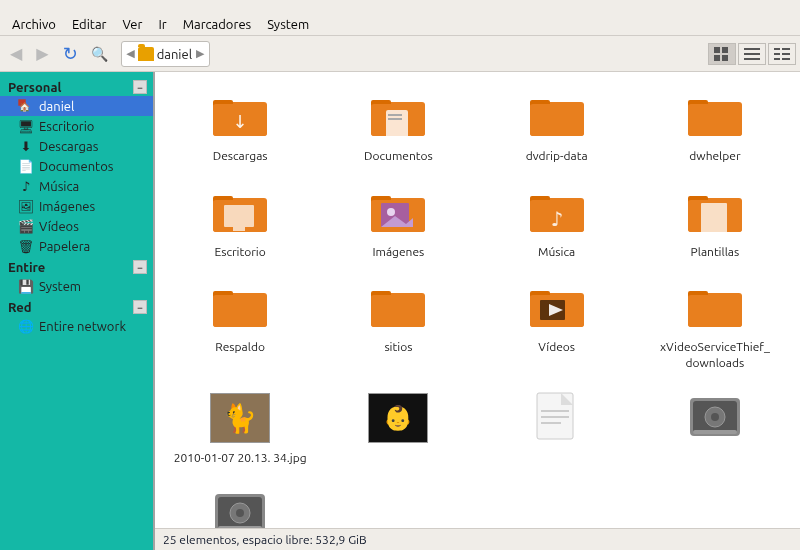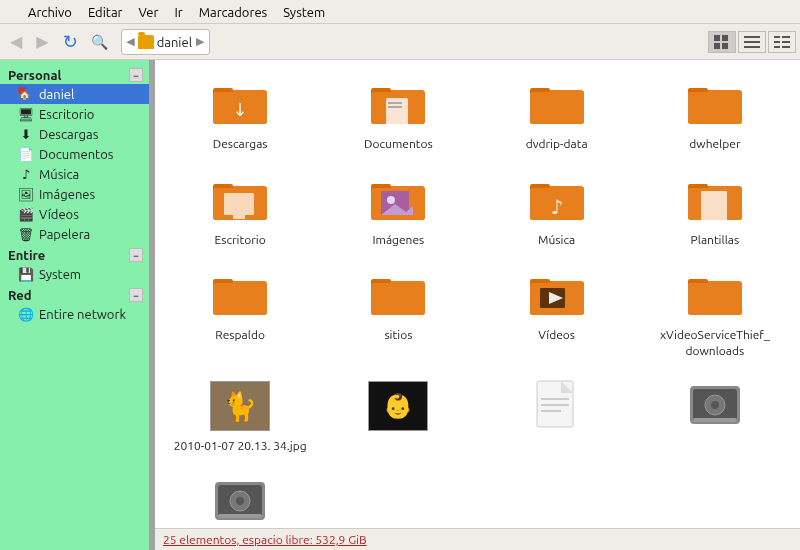--- a/index.html
+++ b/index.html
@@ -1,53 +1,53 @@
 <!DOCTYPE html>
 <html><head>
   <meta charset="utf-8">
   <style>
     * { margin: 0; padding: 0; box-sizing: border-box; }
     body { font-family: 'Ubuntu', 'DejaVu Sans', sans-serif; font-size: 13px; background: #f0ede8; width: 800px; height: 550px; overflow: hidden; display: flex; flex-direction: column; }
 
     
-    .menubar { background: #f0ede8; border-bottom: 1px solid #d0ccc7; display: flex; align-items: center; padding: 2px 20px; height: 24px; }
+    .menubar { background: #f0ede8; border-bottom: 1px solid #d0ccc7; display: flex; align-items: center; padding: 2px 4px; height: 24px; margin-top: 12px; }
     .menubar-item { padding: 2px 8px; cursor: pointer; font-size: 13px; }
 
     
     .toolbar { background: #f0ede8; border-bottom: 1px solid #d0ccc7; display: flex; align-items: center; padding: 2px 4px; height: 36px; gap: 2px; }
     .toolbar-btn { background: none; border: none; cursor: pointer; padding: 4px 6px; border-radius: 3px; font-size: 16px; color: #555; display: flex; align-items: center; justify-content: center; }
     .toolbar-btn.disabled { color: #bbb; cursor: default; }
     .search-btn { font-size: 14px; }
     .location-bar { display: flex; align-items: center; background: #fff; border: 1px solid #c0bdb8; border-radius: 3px; padding: 1px 4px; margin-left: 4px; height: 26px; }
     .location-folder-icon { width: 16px; height: 14px; background: #e8a000; border-radius: 2px 2px 0 0; display: inline-block; margin-right: 3px; position: relative; }
     .location-folder-icon::before { content: ''; position: absolute; top: -3px; left: 0; width: 7px; height: 3px; background: #e8a000; border-radius: 2px 2px 0 0; }
     .view-btns { margin-left: auto; display: flex; gap: 2px; }
     .view-btn { background: none; border: 1px solid #c0bdb8; cursor: pointer; padding: 3px 5px; font-size: 12px; display: flex; align-items: center; color: #555; }
     .view-btn.active { background: #d0ccc7; }
 
     
     .main { display: flex; flex: 1; overflow: hidden; }
 
     
-    .sidebar { width: 155px; background: #86efac; border-right: 6px solid #a3a3a3; overflow-y: auto; padding: 4px 0; flex-shrink: 0; }
+    .sidebar { width: 155px; background: #14b8a6; border-right: 2px solid #a3a3a3; overflow-y: auto; padding: 4px 0; flex-shrink: 0; }
     .sidebar-section-header { display: flex; align-items: center; justify-content: space-between; padding: 4px 6px 2px 8px; font-weight: bold; font-size: 13px; color: #222; }
     .sidebar-collapse-btn { cursor: pointer; color: #555; font-size: 10px; width: 14px; height: 14px; border: 1px solid #bbb; background: #ddd; display: flex; align-items: center; justify-content: center; }
     .sidebar-item { display: flex; align-items: center; padding: 2px 6px 2px 18px; cursor: pointer; font-size: 13px; color: #222; }
     .sidebar-item.active { background: #3875d7; color: white; }
     .sidebar-icon { width: 16px; height: 16px; margin-right: 5px; display: flex; align-items: center; justify-content: center; flex-shrink: 0; }
 
     
     .content { flex: 1; display: flex; flex-direction: column; overflow: hidden; }
     .file-grid { flex: 1; overflow-y: auto; padding: 10px; display: grid; grid-template-columns: repeat(4, 1fr); gap: 8px; align-content: start; background: white; }
     .file-item { display: flex; flex-direction: column; align-items: center; padding: 6px; cursor: pointer; border-radius: 3px; text-align: center; }
     .file-item .icon-wrapper { width: 64px; height: 56px; display: flex; align-items: center; justify-content: center; margin-bottom: 4px; }
     .file-item .label { font-size: 12px; color: #222; word-break: break-word; line-height: 1.3; }
 
     
-    .statusbar { background: #f0ede8; border-top: 1px solid #d0ccc7; padding: 2px 8px; font-size: 12px; color: #b91c1c; display: flex; align-items: center; justify-content: space-between; height: 22px; text-decoration: underline; }
+    .statusbar { background: #f0ede8; border-top: 1px solid #d0ccc7; padding: 2px 8px; font-size: 12px; color: #0f172a; display: flex; align-items: center; justify-content: space-between; height: 22px; }
 
     
     .file-grid::-webkit-scrollbar { width: 12px; }
     .file-grid::-webkit-scrollbar-track { background: #f0ede8; }
     .file-grid::-webkit-scrollbar-thumb { background: #c0bdb8; border-radius: 2px; }
   </style>
 </head>
 <body>
 
 <div class="menubar">

